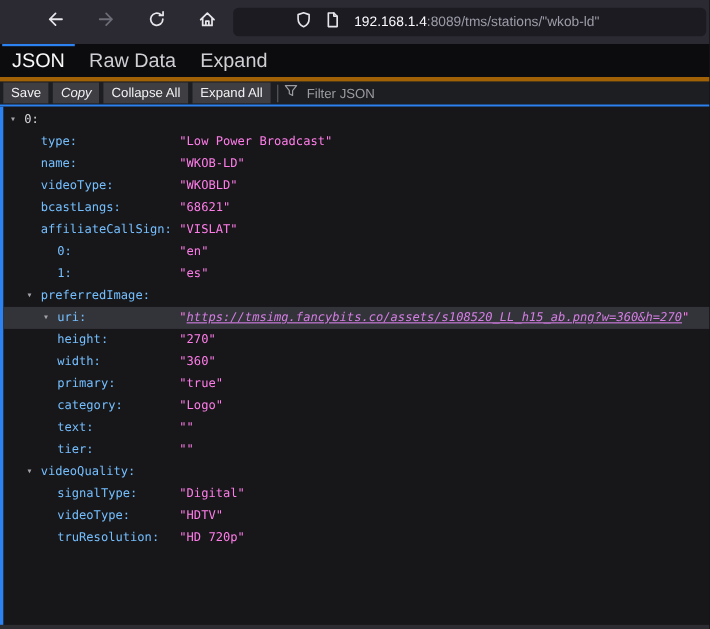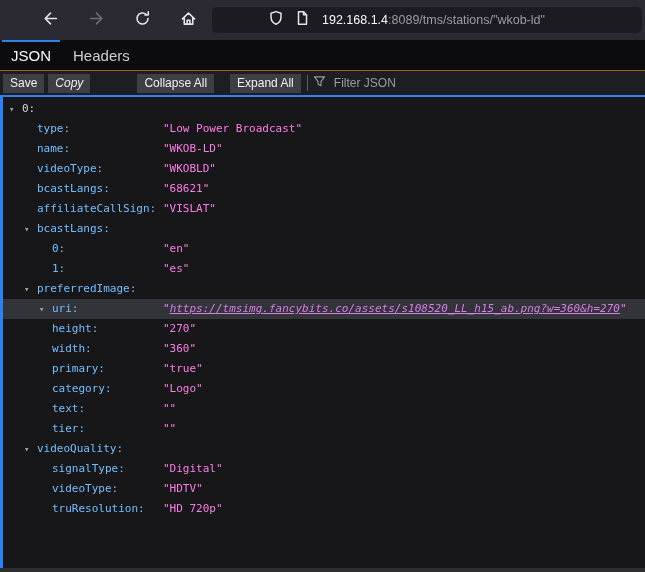--- a/index.html
+++ b/index.html
@@ -21,25 +21,25 @@
     margin-left:10px; width:430px; height:26px; background:#1c1b22;
     border-radius:5px; display:flex; align-items:center; padding-left:56px;
   }
   .urlbar svg { width:16px; height:16px; flex:0 0 auto; }
   .urlbar .gap10 { width:10px; } .urlbar .gap12 { width:12px; }
   .url-text { font-size:12.5px; white-space:nowrap; }
   .url-host { color:#fbfbfe; }
   .url-path { color:#9c9ca7; }
   
   .tabbar { height:30px; background:#0c0c0e; display:flex; align-items:stretch; }
-  .tab { padding:0 11px; display:flex; align-items:center; font-size:15px; color:#cfcfd4; position:relative; }
+  .tab { padding:0 11px; display:flex; align-items:center; font-size:18px; color:#cfcfd4; position:relative; }
   .tab.active { color:#f9f9fa; }
   .tab.active::before { content:""; position:absolute; top:0; left:2px; right:2px; height:2px; background:#2b82f0; }
   
-  .toolbar { height:25px; background:#1d1e22; border-top:1px solid #a16207; display:flex; align-items:center; padding-left:3px; }
+  .toolbar { height:25px; background:#1d1e22; border-top:4px solid #a16207; display:flex; align-items:center; padding-left:3px; }
   .tbtn { background:#3e3e43; color:#f2f2f4; font-size:12px; line-height:19px; height:19px; padding:0 7px; margin-right:4px; white-space:nowrap; }
   .sep { width:1px; height:16px; background:#5c5c63; margin:0 5px 0 2px; }
   .filter-wrap { display:flex; align-items:center; gap:6px; }
   .filter-wrap svg { width:13px; height:13px; }
   .filter-input { background:transparent; border:none; outline:none; color:#22c55e; font-size:12px; width:220px; font-family:"Liberation Sans",sans-serif; }
   .filter-input::placeholder { color:#9b9ba1; opacity:1; }
   .accent-line { height:2px; background:#2b82f0; }
   
   .json-panel {
     height:475px; background:#17171a; border-left:3px solid #2b82f0;
@@ -104,29 +104,30 @@
           <path class="icon-stroke" d="M9.5 1.8 V4.8 H12.5"></path>
         </svg>
     </span>
     <span class="gap12"></span>
     <span class="url-text"><span class="url-host">192.168.1.4</span><span class="url-path">:8089/tms/stations/"wkob-ld"</span></span>
   </div>
 </div>
 
 <div class="tabbar" id="tabbar">
     <div class="tab active">JSON</div>
-    <div class="tab">Headers</div>
+    <div class="tab">Raw Data</div>
+    <div class="tab">Expand</div>
   </div>
 
 <div class="toolbar">
   <span id="toolbar-buttons" style="display:flex;align-items:center;">
       <button class="tbtn" style="border: none;">Save</button>
       <button class="tbtn" style="border: none; font-style: italic;">Copy</button>
-      <button class="tbtn" style="border: none; margin-left: 43px;">Collapse All</button>
-      <button class="tbtn" style="border: none; margin-left: 12px;">Expand All</button>
+      <button class="tbtn" style="border: none;">Collapse All</button>
+      <button class="tbtn" style="border: none;">Expand All</button>
     </span>
   <span class="sep"></span>
   <span class="filter-wrap">
     <span>
       <svg viewBox="0 0 14 14">
           <path d="M1.5 2 H12.5 L8.6 6.8 V11.6 L5.4 9.9 V6.8 Z" fill="none" stroke="#9b9ba1" stroke-width="1.2" stroke-linejoin="round"></path>
         </svg>
     </span>
     <input class="filter-input" placeholder="Filter JSON" style="">
   </span>
@@ -134,21 +135,20 @@
 
 <div class="accent-line"></div>
 
 <div class="json-panel" id="json-panel">
     <div class="jrow"><span class="indent" style="width: 6px;"></span><span class="twisty">▾</span><span class="jkey root">0:</span></div>
     <div class="jrow"><span class="indent" style="width: 21px;"></span><span class="twisty"></span><span class="jkey">type:</span><span class="jval">"Low Power Broadcast"</span></div>
     <div class="jrow"><span class="indent" style="width: 21px;"></span><span class="twisty"></span><span class="jkey">name:</span><span class="jval">"WKOB-LD"</span></div>
     <div class="jrow"><span class="indent" style="width: 21px;"></span><span class="twisty"></span><span class="jkey">videoType:</span><span class="jval">"WKOBLD"</span></div>
     <div class="jrow"><span class="indent" style="width: 21px;"></span><span class="twisty"></span><span class="jkey">bcastLangs:</span><span class="jval">"68621"</span></div>
     <div class="jrow"><span class="indent" style="width: 21px;"></span><span class="twisty"></span><span class="jkey">affiliateCallSign:</span><span class="jval">"VISLAT"</span></div>
-    <div class="jrow"><span class="indent" style="width: 21px;"></span><span class="twisty">▾</span><span class="jkey">bcastLangs:</span></div>
     <div class="jrow"><span class="indent" style="width: 36px;"></span><span class="twisty"></span><span class="jkey">0:</span><span class="jval">"en"</span></div>
     <div class="jrow"><span class="indent" style="width: 36px;"></span><span class="twisty"></span><span class="jkey">1:</span><span class="jval">"es"</span></div>
     <div class="jrow"><span class="indent" style="width: 21px;"></span><span class="twisty">▾</span><span class="jkey">preferredImage:</span></div>
     <div class="jrow hl"><span class="indent" style="width: 36px;"></span><span class="twisty">▾</span><span class="jkey">uri:</span><span class="jval">"<a>https://tmsimg.fancybits.co/assets/s108520_LL_h15_ab.png?w=360&amp;h=270</a>"</span></div>
     <div class="jrow"><span class="indent" style="width: 36px;"></span><span class="twisty"></span><span class="jkey">height:</span><span class="jval">"270"</span></div>
     <div class="jrow"><span class="indent" style="width: 36px;"></span><span class="twisty"></span><span class="jkey">width:</span><span class="jval">"360"</span></div>
     <div class="jrow"><span class="indent" style="width: 36px;"></span><span class="twisty"></span><span class="jkey">primary:</span><span class="jval">"true"</span></div>
     <div class="jrow"><span class="indent" style="width: 36px;"></span><span class="twisty"></span><span class="jkey">category:</span><span class="jval">"Logo"</span></div>
     <div class="jrow"><span class="indent" style="width: 36px;"></span><span class="twisty"></span><span class="jkey">text:</span><span class="jval">""</span></div>
     <div class="jrow"><span class="indent" style="width: 36px;"></span><span class="twisty"></span><span class="jkey">tier:</span><span class="jval">""</span></div>

